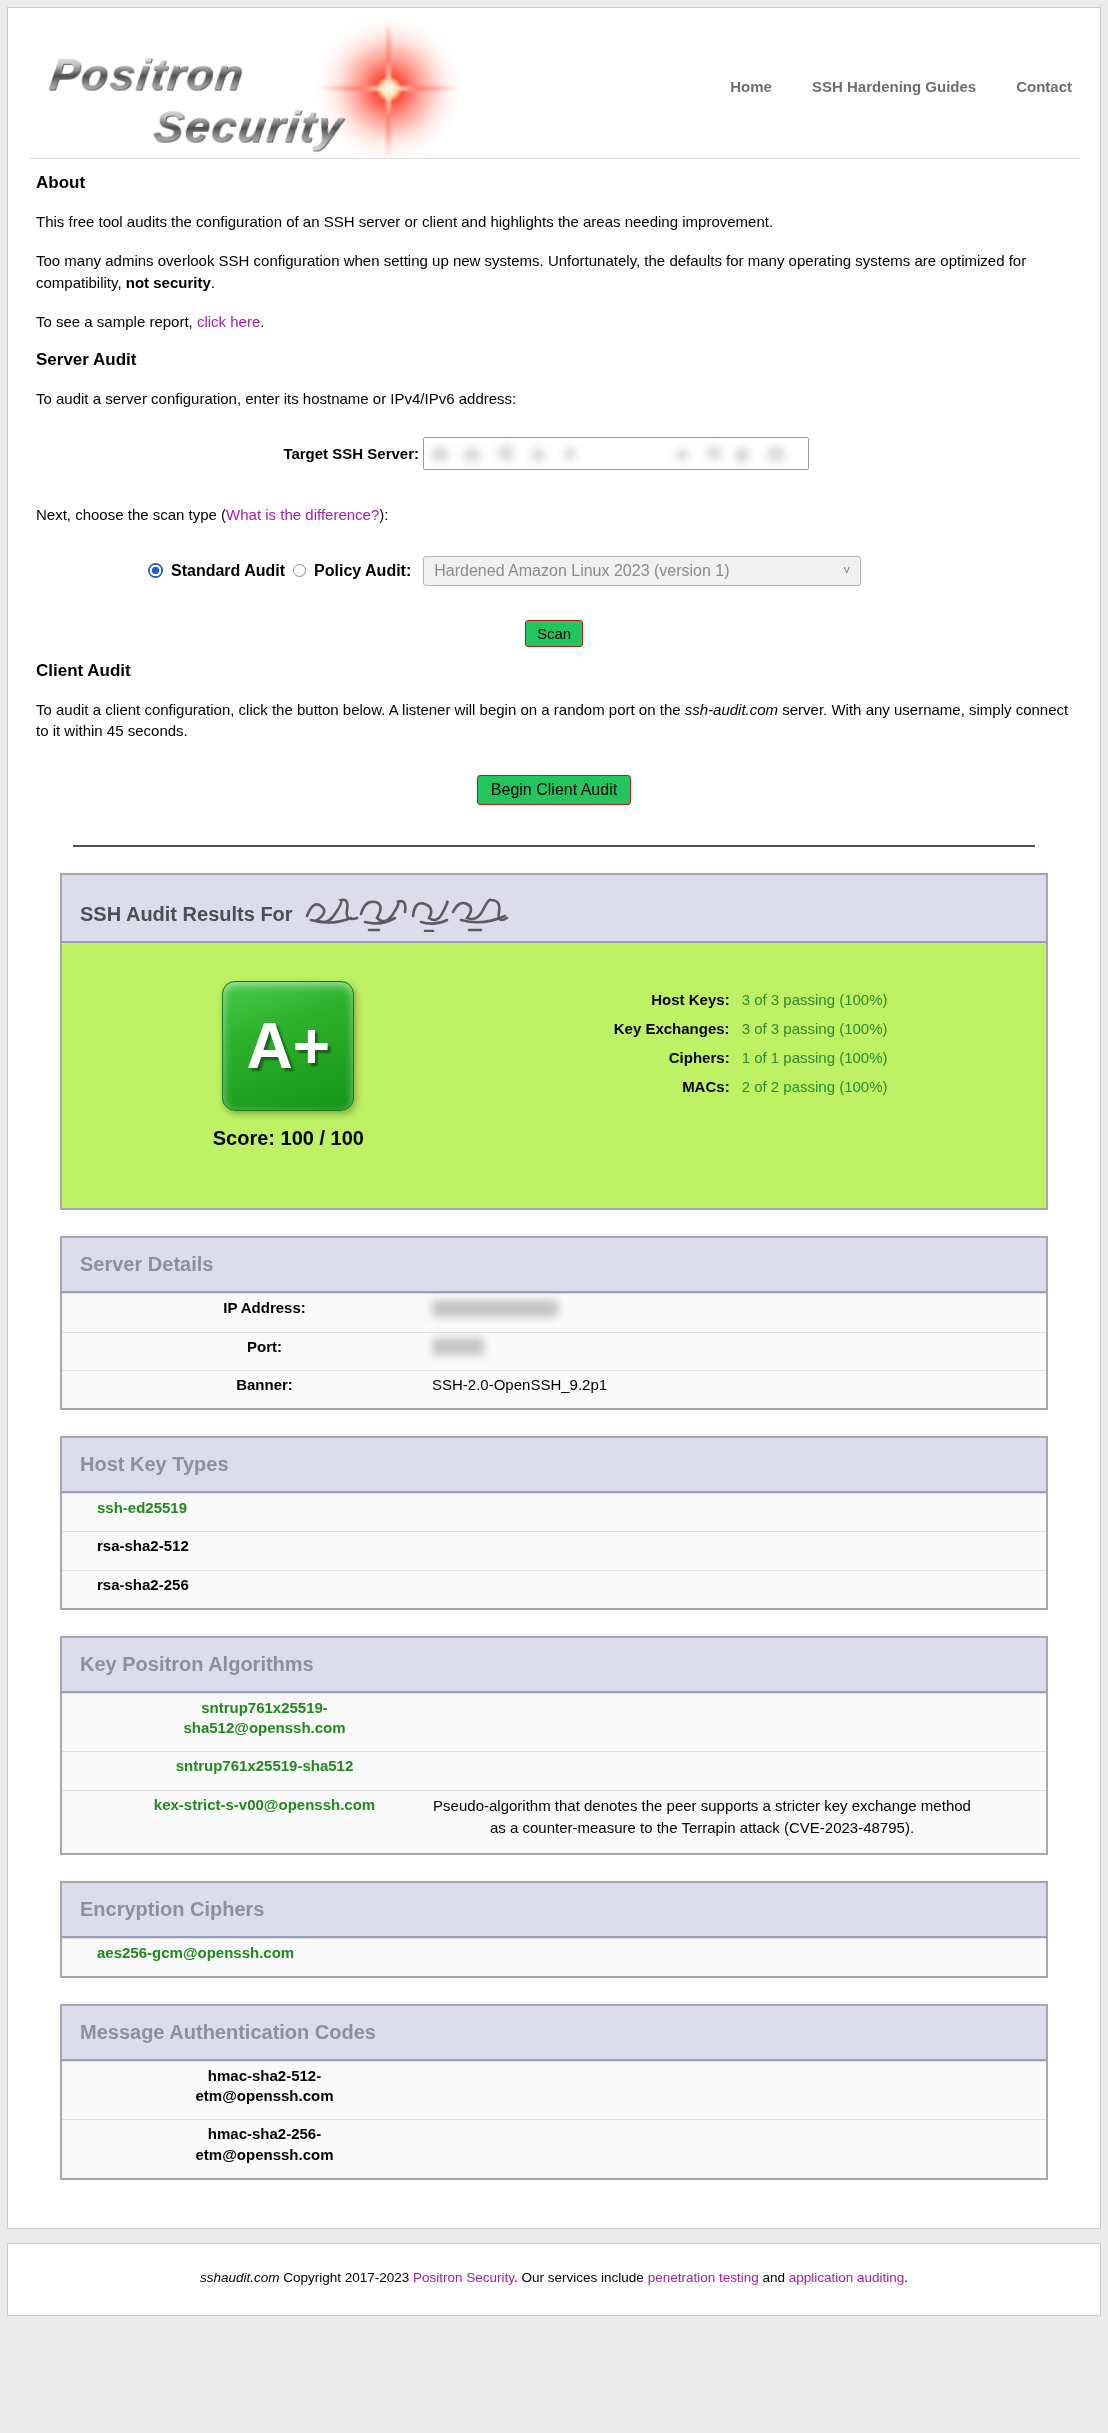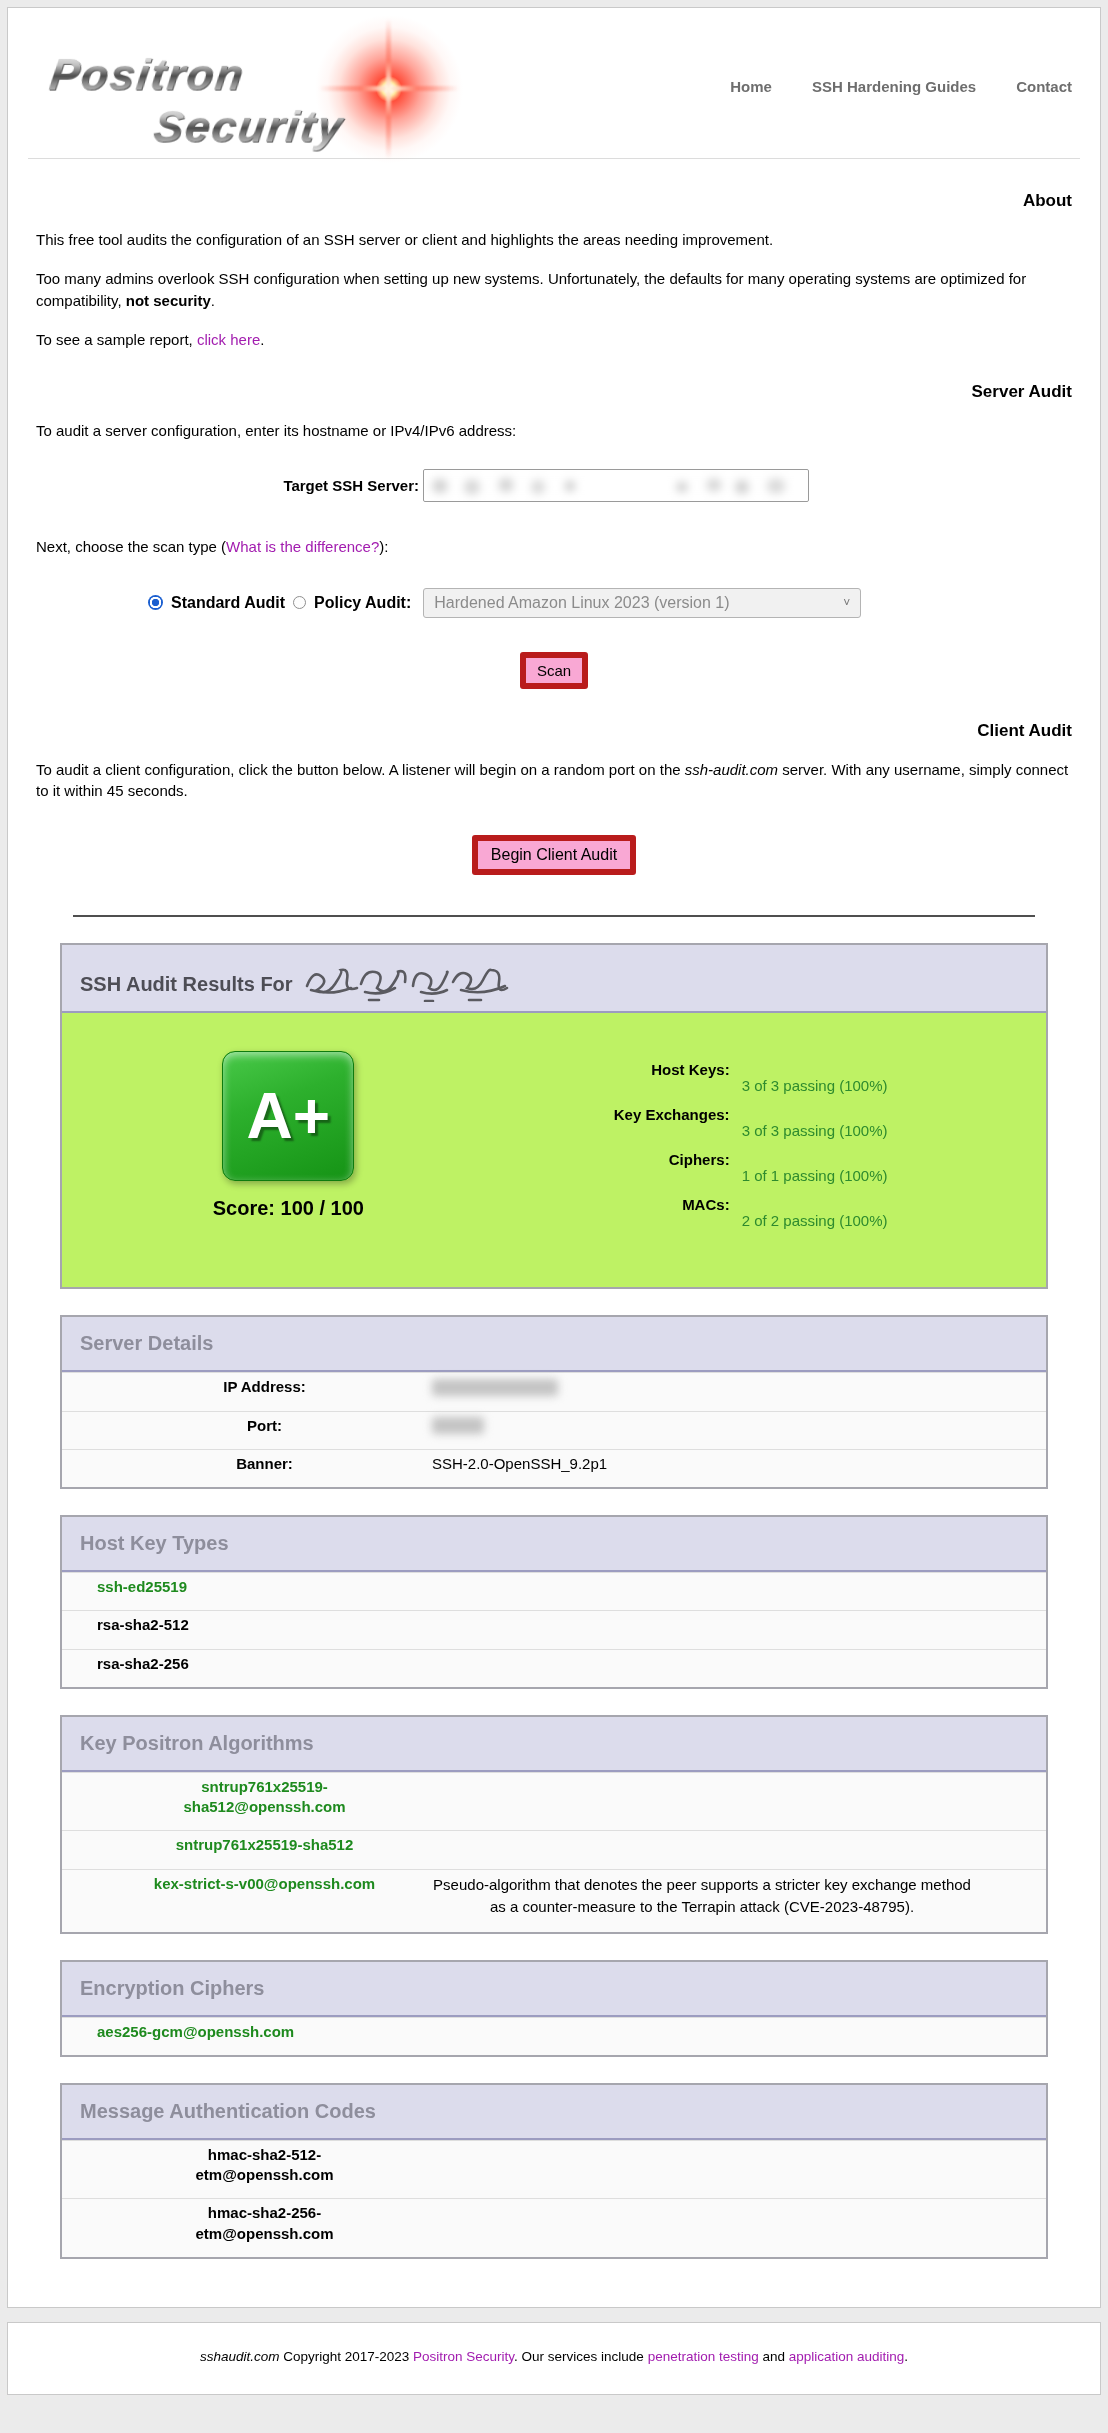--- a/index.html
+++ b/index.html
@@ -37,21 +37,21 @@
     filter:drop-shadow(1px 1px 0 rgba(40,40,40,.75));
   }
   .logo-word.w1 { left:14px; top:28px; }
   .logo-word.w2 { left:118px; top:80px; }
   .main-nav { display:flex; gap:40px; margin-top:56px;justify-content:center; }
   .main-nav a { color:#6e6e6e; font-weight:bold; font-size:15px; text-decoration:none; cursor:pointer; }
   .header-divider { border-top:1px solid #dcdcdc; margin:0 20px; }
 
   
   .content { padding:0 28px; }
-  h2.sec { font-size:17px; margin:32px 0 6px 0;text-align:right; }
+  h2.sec { font-size:17px; margin:14px 0 6px 0; }
   .content p { margin:18px 0; line-height:1.42; }
   a.blue { color:#a21caf; text-decoration:none; cursor:pointer; }
   .bold { font-weight:bold; }
   .it { font-style:italic; }
 
   
   .target-row { display:flex; align-items:center; margin:28px 0 34px 0; }
   .target-row label { width:387px; text-align:right; font-weight:bold; padding-right:4px; }
   .ssh-input {
     width:386px; height:33px; border:1px solid #9a9a9a; border-radius:2px;
@@ -81,21 +81,21 @@
   .radio.off { width:13px; height:13px; border-radius:50%; border:1px solid #8f8f8f; background:#fdfdfd; }
   .scan-type-row .rlabel { font-weight:bold; font-size:16px; }
   .select-box {
     width:438px; height:30px; margin-left:4px; background:#f1f1f1;
     border:1px solid #b4b4b4; border-radius:3px; color:#8b8b8b; font-size:16px;
     display:flex; align-items:center; justify-content:space-between; padding:0 10px; cursor:default;
   }
   .select-box .chev { font-size:12px; color:#777; }
   .btn-row { text-align:center; margin:34px 0 10px 0; }
   .btn {
-    display:inline-block; background:#f9a8d4; border:6px solid #b91c1c; border-radius:3px;
+    display:inline-block; background:#22c55e; border:1px solid #b91c1c; border-radius:3px;
     font-size:15px; padding:4px 11px; cursor:pointer; font-family:"Liberation Sans", sans-serif;
   }
   .rule { border:none; border-top:2px solid #4f4f4f; width:962px; margin:40px auto 0 auto; }
 
   
   .panel { margin:26px 52px 0 52px; border:2px solid #a6a6ae; background:#bef264; }
   .panel-header {
     background:#dcdcec; border-bottom:2px solid #9c9cc0;
     padding:15px 18px; font-size:20px; font-weight:bold; color:#8e8e9c;
     display:flex; align-items:flex-end; gap:10px;
@@ -113,21 +113,21 @@
     display:flex; align-items:center; justify-content:center;
   }
   .grade-badge span {
     color:#fff; font-size:64px; font-weight:bold;
     text-shadow:3px 3px 2px rgba(0,0,0,.4);
   }
   .score { margin-top:16px; font-weight:bold; font-size:20px; }
   .stats-col { padding-top:10px; }
   .stats-grid { display:grid; grid-template-columns:215px auto; column-gap:12px; row-gap:12px; }
   .stats-grid .slabel { font-weight:bold; text-align:right; }
-  .stats-grid .sval { color:#2e8b2e;margin-top:16px; }
+  .stats-grid .sval { color:#2e8b2e; }
 
   .row { display:flex; padding:4px 18px 13px 35px; border-top:1px solid #dedede; background:#fafafa; line-height:1.35;text-align:center; }
   .row:first-of-type { border-top:none; }
   .row .rl { width:335px; font-weight:bold; flex:0 0 auto; }
   .row .rv { color:#000; }
   .algo { font-weight:bold; }
   .algo.good { color:#1e8a1e; }
   .name-col { flex:0 0 auto; }
   .kex-name { width:335px; } .kex-name .algo { display:inline-block; max-width:262px; }
   .mac-name { width:335px; } .mac-name .algo { display:inline-block; max-width:205px; }

